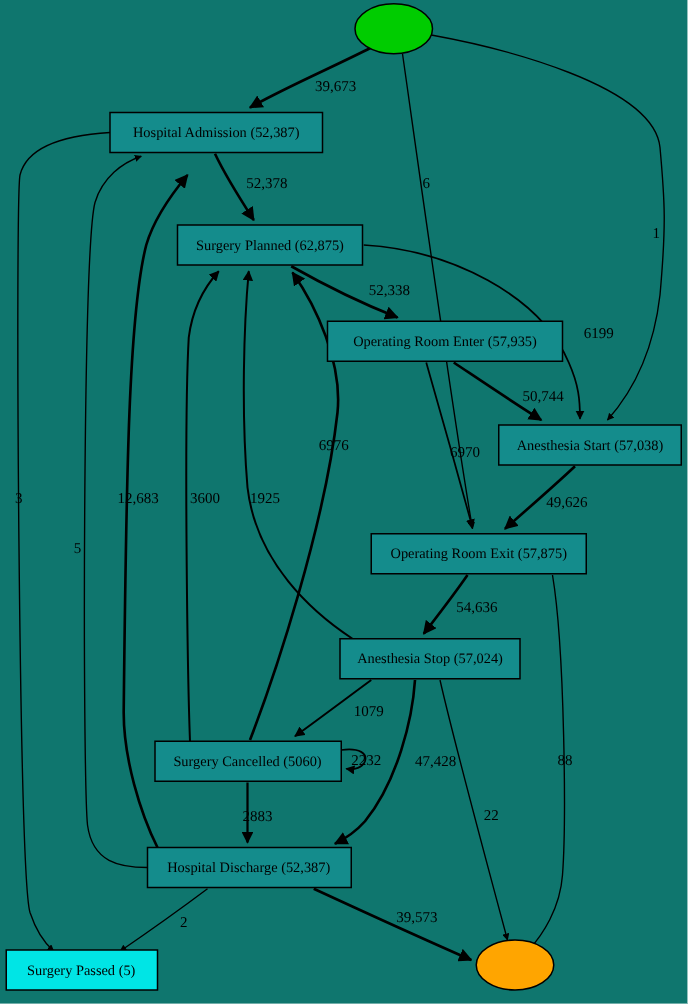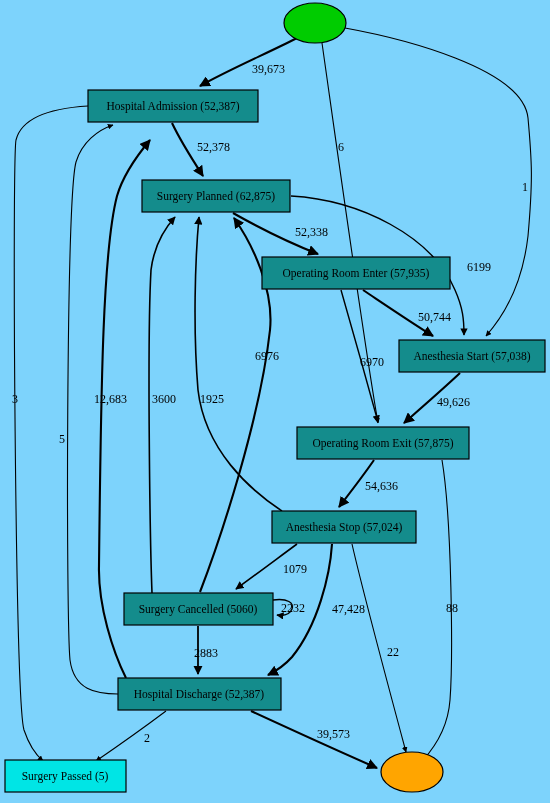--- a/index.html
+++ b/index.html
@@ -4,21 +4,21 @@
 <style>
   html, body {
     margin: 0;
     padding: 0;
     background: #ffffff;
   }
   #canvas-wrap {
     position: relative;
     width: 550px;
     height: 803px;
-    background: #7dd3fc;
+    background: #0f766e;
     overflow: hidden;
     font-family: "Liberation Serif", "DejaVu Serif", serif;
   }
   svg#graph {
     position: absolute;
     left: 0;
     top: 0;
     width: 550px;
     height: 803px;
   }

